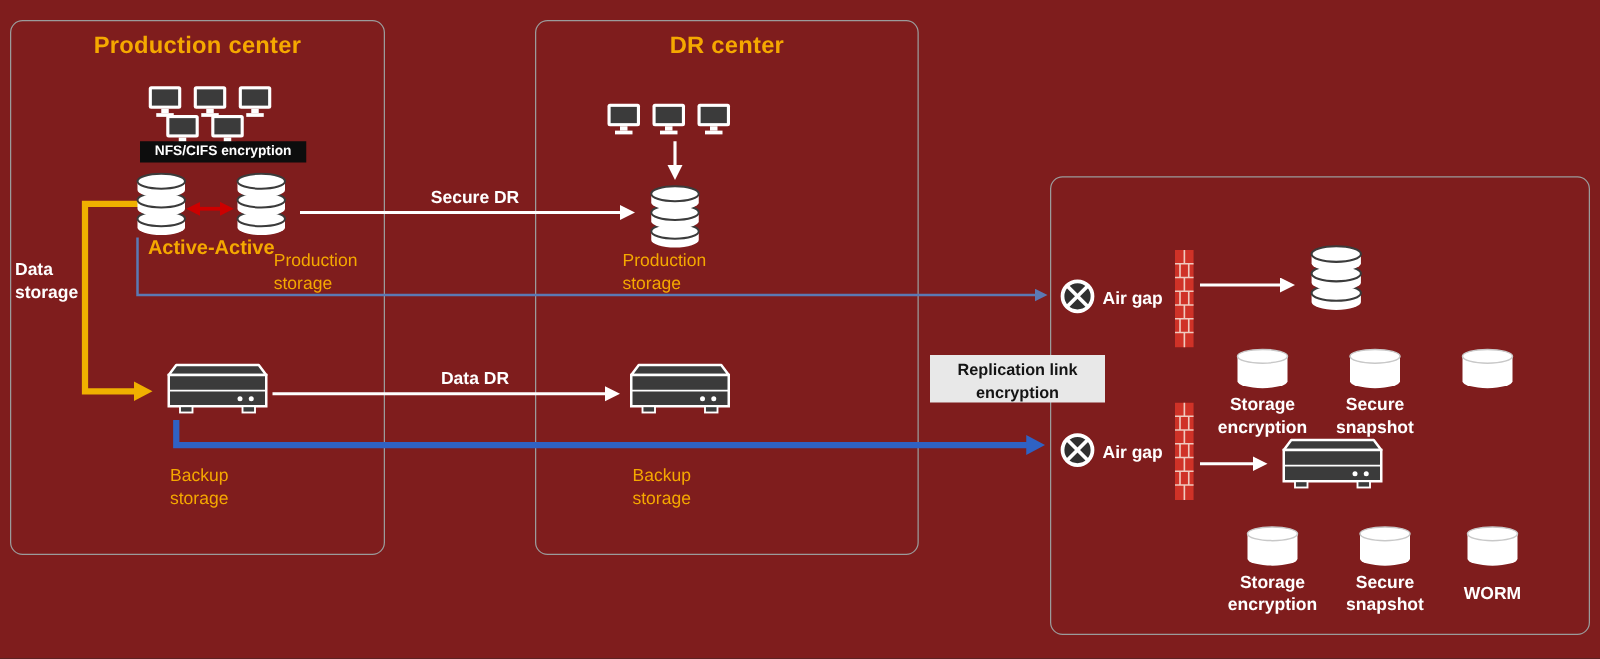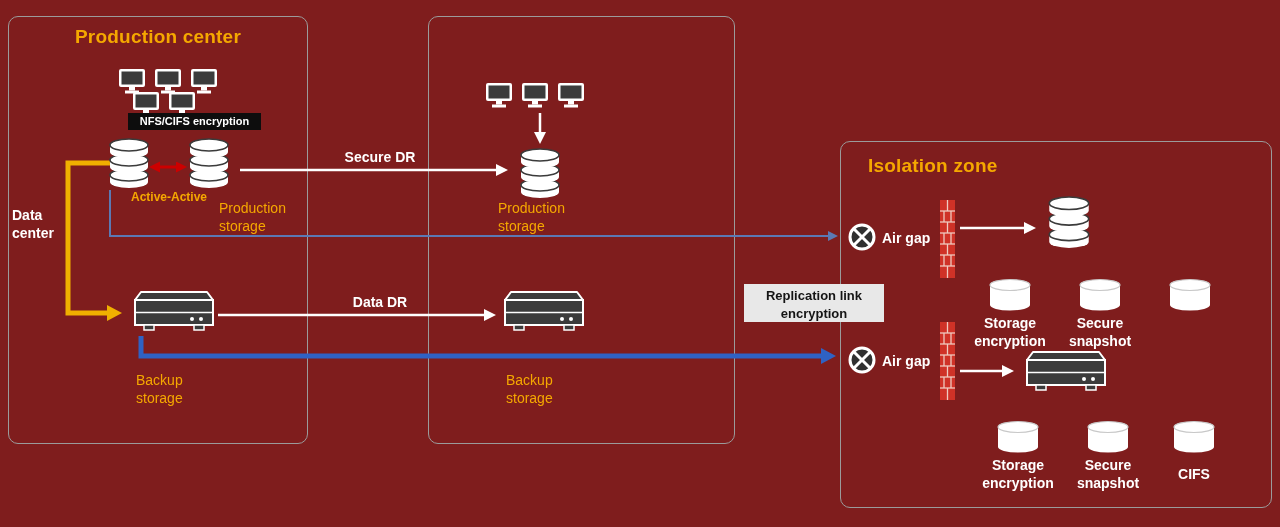--- a/index.html
+++ b/index.html
@@ -4,22 +4,22 @@
 <style>
   * { margin:0; padding:0; box-sizing:border-box; }
   html,body { background:#2c2c2c; }
   body { font-family:"Liberation Sans", sans-serif; }
   #canvas { position:relative; width:1280px; height:527px; background:#7f1d1d; overflow:hidden; }
   .abs { position:absolute; }
   .zone-box { position:absolute; border:1px solid #9b9b9b; border-radius:10px; background:transparent; }
   .zone-title { position:absolute; color:#F5A800; font-size:19px; font-weight:bold; letter-spacing:0.2px; }
   .lbl-orange { position:absolute; color:#F5A800; font-size:14px; font-weight:normal; line-height:1.3; }
   .lbl-white { position:absolute; color:#ffffff; font-size:14px; font-weight:bold; line-height:1.3; }
-  .lbl-tiny-orange { position:absolute; color:#F5A800; font-size:12px; font-weight:bold; text-align:center; }
-  .nfs-label { position:absolute; background:#0d0d0d; color:#ffffff; font-size:11px; font-weight:bold; text-align:center; line-height:17px;margin-left:16px; }
+  .lbl-tiny-orange { position:absolute; color:#F5A800; font-size:16px; font-weight:bold; text-align:center; }
+  .nfs-label { position:absolute; background:#0d0d0d; color:#ffffff; font-size:11px; font-weight:bold; text-align:center; line-height:17px; }
   .replication-label { position:absolute; background:#e8e8e8; color:#141414; font-size:13px; font-weight:bold; text-align:center; line-height:1.35; padding-top:3px; }
   .center { text-align:center; }
   .nowrap { white-space:nowrap; }
   svg.layer { position:absolute; left:0; top:0; pointer-events:none; }
 </style>
 </head>
 <body>
 
 <div id="canvas">
 
@@ -126,38 +126,39 @@
         <ellipse cx="21" cy="37" rx="19" ry="6" fill="#fff" stroke="#3b3b3b" stroke-width="1.6"></ellipse>
       <path d="M2,22 v7 a19,6 0 0 0 38,0 v-7" fill="#fff"></path>
         <ellipse cx="21" cy="22" rx="19" ry="6" fill="#fff" stroke="#3b3b3b" stroke-width="1.6"></ellipse>
       <path d="M2,7 v7 a19,6 0 0 0 38,0 v-7" fill="#fff"></path>
         <ellipse cx="21" cy="7" rx="19" ry="6" fill="#fff" stroke="#3b3b3b" stroke-width="1.6"></ellipse>
     </svg>
   </div>
 
   <div class="lbl-tiny-orange" style="left:104px; top:190px; width:130px;">Active-Active</div>
   <div class="lbl-orange" style="left:219px; top:199px; width:92px;">Production storage</div>
-  <div class="lbl-white" style="left:12px; top:206px; width:58px;">Data center</div>
+  <div class="lbl-white" style="left:12px; top:206px; width:58px;">Data storage</div>
 
   <div class="abs" style="left:132px; top:289px;">
     <svg width="84" height="48" viewBox="0 0 84 48">
       <path d="M9,3 L75,3 L81,11 L3,11 Z" fill="#3b3b3b" stroke="#fff" stroke-width="2" stroke-linejoin="round"></path>
       <rect x="3" y="11" width="78" height="25" fill="#3b3b3b" stroke="#fff" stroke-width="2"></rect>
       <line x1="3" y1="23.5" x2="81" y2="23.5" stroke="#fff" stroke-width="1.5"></line>
       <circle cx="60" cy="30" r="2" fill="#fff"></circle>
         <circle cx="69" cy="30" r="2" fill="#fff"></circle>
       <rect x="12" y="36" width="10" height="5" fill="#3b3b3b" stroke="#fff" stroke-width="1.5"></rect>
       <rect x="62" y="36" width="10" height="5" fill="#3b3b3b" stroke="#fff" stroke-width="1.5"></rect>
     </svg>
   </div>
   <div class="lbl-orange" style="left:136px; top:371px; width:72px;">Backup storage</div>
 
   <div class="lbl-white center" style="left:310px; top:148px; width:140px;">Secure DR</div>
   <div class="lbl-white center" style="left:315px; top:293px; width:130px;">Data DR</div>
 
+  <div class="zone-title center" style="left:428px; top:26px; width:307px;">DR center</div>
 
   <div class="abs" style="left:484px; top:82px;">
     <svg width="30" height="27" viewBox="0 0 30 27">
         <rect x="2" y="1" width="26" height="18" rx="2" fill="#fff"></rect>
         <rect x="4.5" y="3.5" width="21" height="13" fill="#3b3b3b"></rect>
         <rect x="12" y="19" width="6" height="3.5" fill="#fff"></rect>
         <rect x="8" y="22.5" width="14" height="3" fill="#fff"></rect>
       </svg>
   </div>
   <div class="abs" style="left:520px; top:82px;">
@@ -197,21 +198,20 @@
       <circle cx="60" cy="30" r="2" fill="#fff"></circle>
         <circle cx="69" cy="30" r="2" fill="#fff"></circle>
       <rect x="12" y="36" width="10" height="5" fill="#3b3b3b" stroke="#fff" stroke-width="1.5"></rect>
       <rect x="62" y="36" width="10" height="5" fill="#3b3b3b" stroke="#fff" stroke-width="1.5"></rect>
     </svg>
   </div>
   <div class="lbl-orange" style="left:506px; top:371px; width:72px;">Backup storage</div>
 
   <div class="replication-label" style="left:744px; top:284px; width:140px; height:38px;">Replication link encryption</div>
 
-  <div class="zone-title" style="left:868px; top:155px;">Isolation zone</div>
 
   <div class="abs" style="left:846px; top:221px;">
     <svg width="32" height="32" viewBox="0 0 32 32">
         <circle cx="16" cy="16" r="12" fill="#303030" stroke="#fff" stroke-width="3"></circle>
         <line x1="8" y1="8" x2="24" y2="24" stroke="#fff" stroke-width="3"></line>
         <line x1="24" y1="8" x2="8" y2="24" stroke="#fff" stroke-width="3"></line>
       </svg>
   </div>
   <div class="lbl-white" style="left:882px; top:229px;">Air gap</div>
   <div class="abs" style="left:940px; top:200px;">
@@ -327,15 +327,15 @@
       </svg>
   </div>
   <div class="abs" style="left:1172px; top:420px;">
     <svg width="44" height="34" viewBox="0 0 44 34">
         <path d="M2,7 v20 a20,5.5 0 0 0 40,0 V7" fill="#fff"></path>
         <ellipse cx="22" cy="7" rx="20" ry="5.5" fill="#fff" stroke="#c8c8c8" stroke-width="1.2"></ellipse>
       </svg>
   </div>
   <div class="lbl-white center" style="left:972px; top:456px; width:92px;">Storage encryption</div>
   <div class="lbl-white center" style="left:1065px; top:456px; width:86px;">Secure snapshot</div>
-  <div class="lbl-white center" style="left:1168px; top:465px; width:52px;">CIFS</div>
+  <div class="lbl-white center" style="left:1168px; top:465px; width:52px;">WORM</div>
 
 </div>
 
 </body></html>

